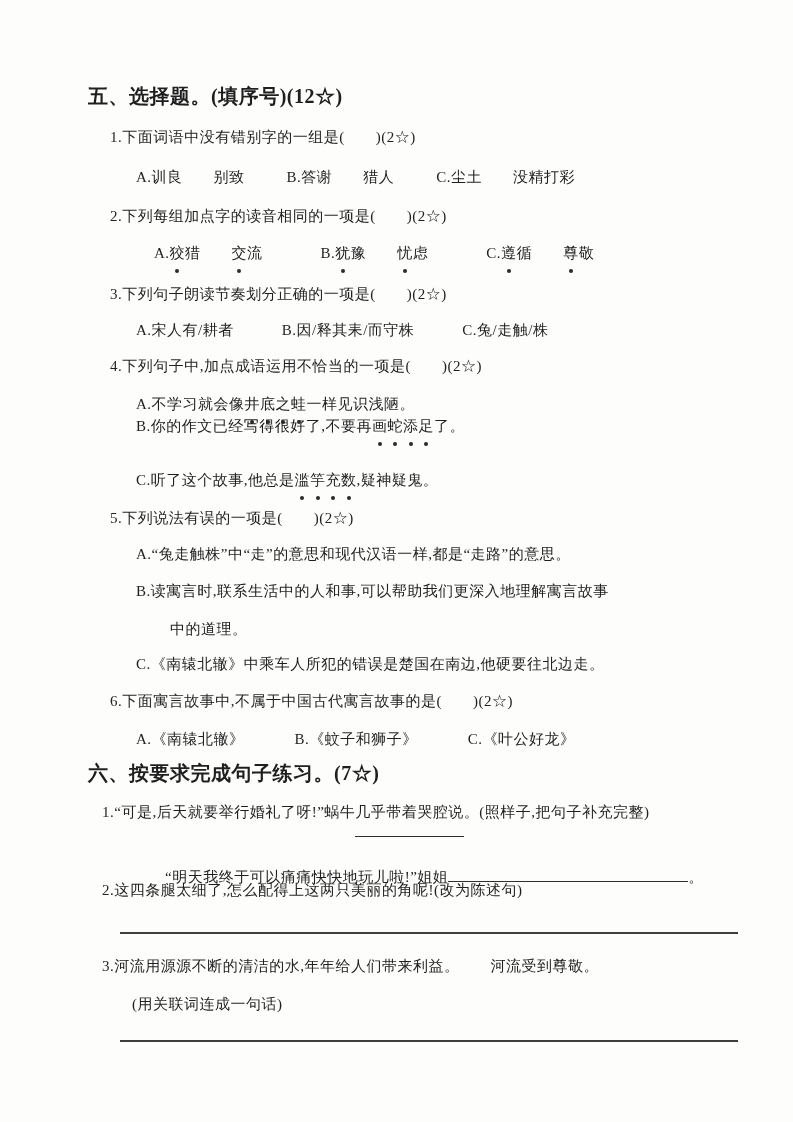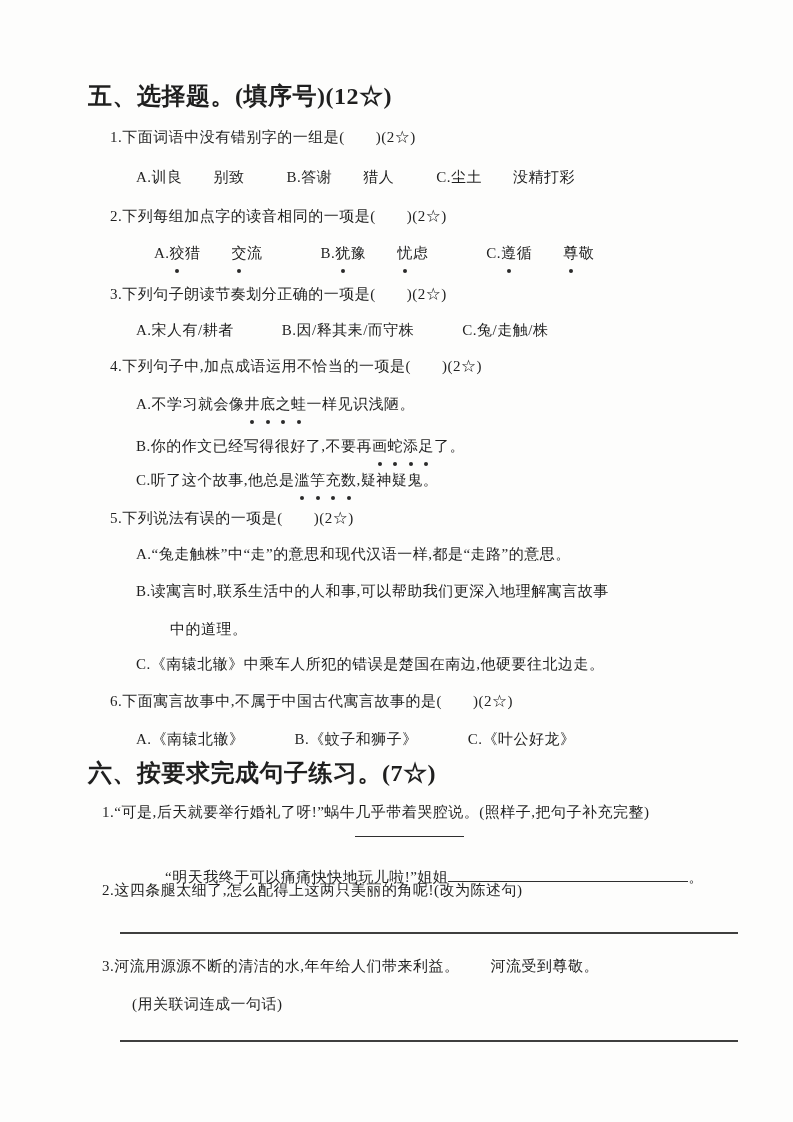--- a/index.html
+++ b/index.html
@@ -14,21 +14,21 @@
   }
   .ln{
     position:absolute;
     white-space:pre;
     font-size:15px;
     line-height:26px;
     letter-spacing:0.5px;
   }
   .h{
     font-weight:700;
-    font-size:24px;
+    font-size:20px;
   }
   .row{
     display:flex;
     align-items:flex-end;
   }
   
   .dc{position:relative;display:inline-block;}
   .dc::after{
     content:"";
     position:absolute;
@@ -83,21 +83,21 @@
 
   <div class="ln" style="left:110px;top:281px">3.下列句子朗读节奏划分正确的一项是(　　)(2☆)</div>
   <div class="ln row" style="left:136px;top:317px;column-gap:48px">
     <span>A.宋人有/耕者</span>
     <span>B.因/释其耒/而守株</span>
     <span>C.兔/走触/株</span>
   </div>
 
   <div class="ln" style="left:110px;top:353px">4.下列句子中,加点成语运用不恰当的一项是(　　)(2☆)</div>
   <div class="ln" style="left:136px;top:391px">A.不学习就会像<span class="dc">井</span><span class="dc">底</span><span class="dc">之</span><span class="dc">蛙</span>一样见识浅陋。</div>
-  <div class="ln" style="left:136px;top:433px">B.你的作文已经写得很好了,不要再<span class="dc">画</span><span class="dc">蛇</span><span class="dc">添</span><span class="dc">足</span>了。</div>
+  <div class="ln" style="left:136px;top:413px">B.你的作文已经写得很好了,不要再<span class="dc">画</span><span class="dc">蛇</span><span class="dc">添</span><span class="dc">足</span>了。</div>
   <div class="ln" style="left:136px;top:467px">C.听了这个故事,他总是<span class="dc">滥</span><span class="dc">竽</span><span class="dc">充</span><span class="dc">数</span>,疑神疑鬼。</div>
 
   <div class="ln" style="left:110px;top:505px">5.下列说法有误的一项是(　　)(2☆)</div>
   <div class="ln" style="left:136px;top:541px">A.“兔走触株”中“走”的意思和现代汉语一样,都是“走路”的意思。</div>
   <div class="ln" style="left:136px;top:578px">B.读寓言时,联系生活中的人和事,可以帮助我们更深入地理解寓言故事</div>
   <div class="ln" style="left:170px;top:616px">中的道理。</div>
   <div class="ln" style="left:136px;top:651px">C.《南辕北辙》中乘车人所犯的错误是楚国在南边,他硬要往北边走。</div>
 
   <div class="ln" style="left:110px;top:688px">6.下面寓言故事中,不属于中国古代寓言故事的是(　　)(2☆)</div>
   <div class="ln row" style="left:136px;top:726px;column-gap:50px">

